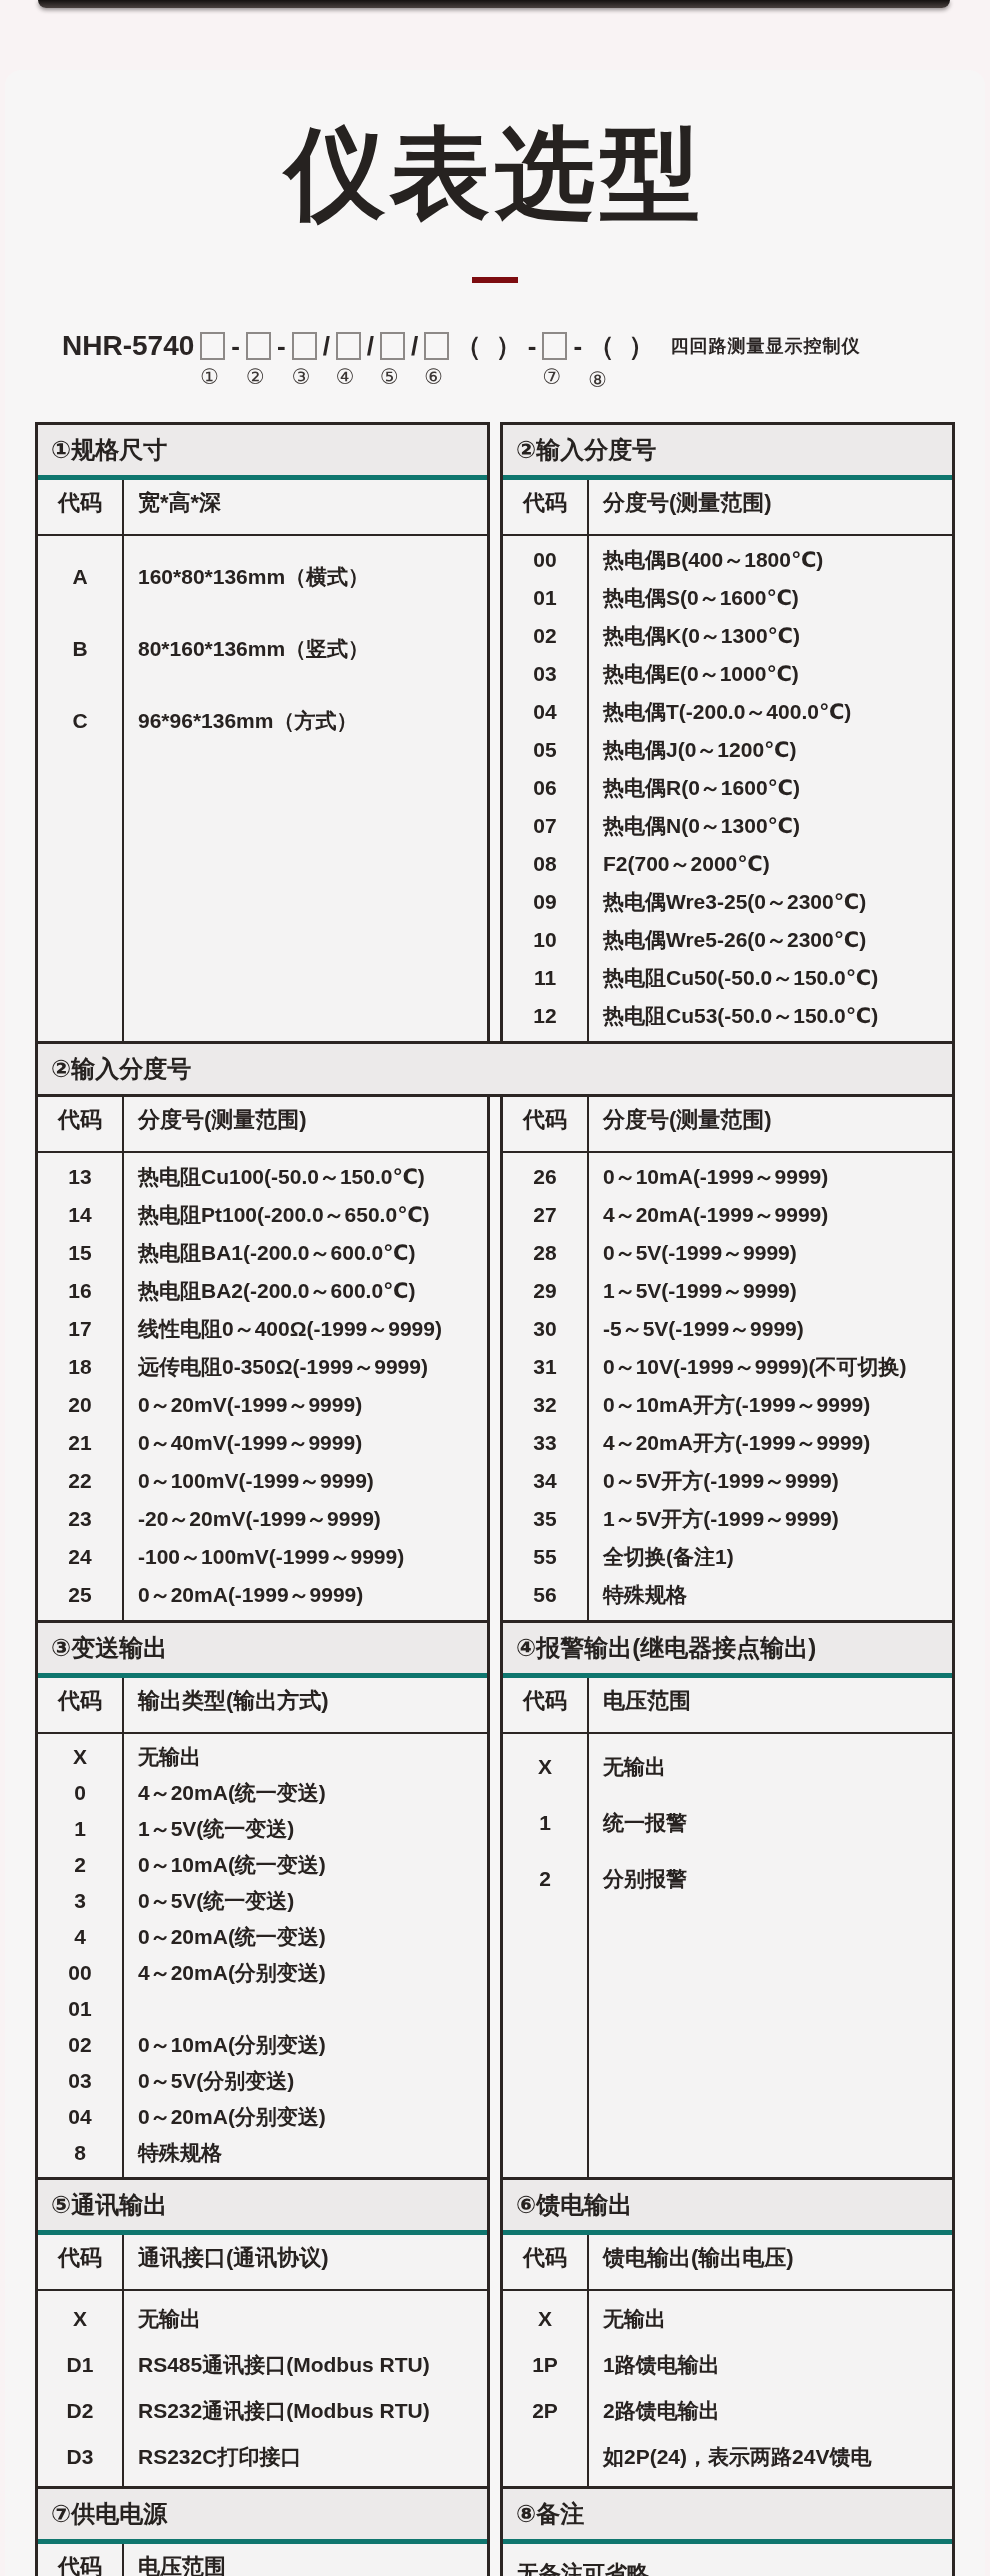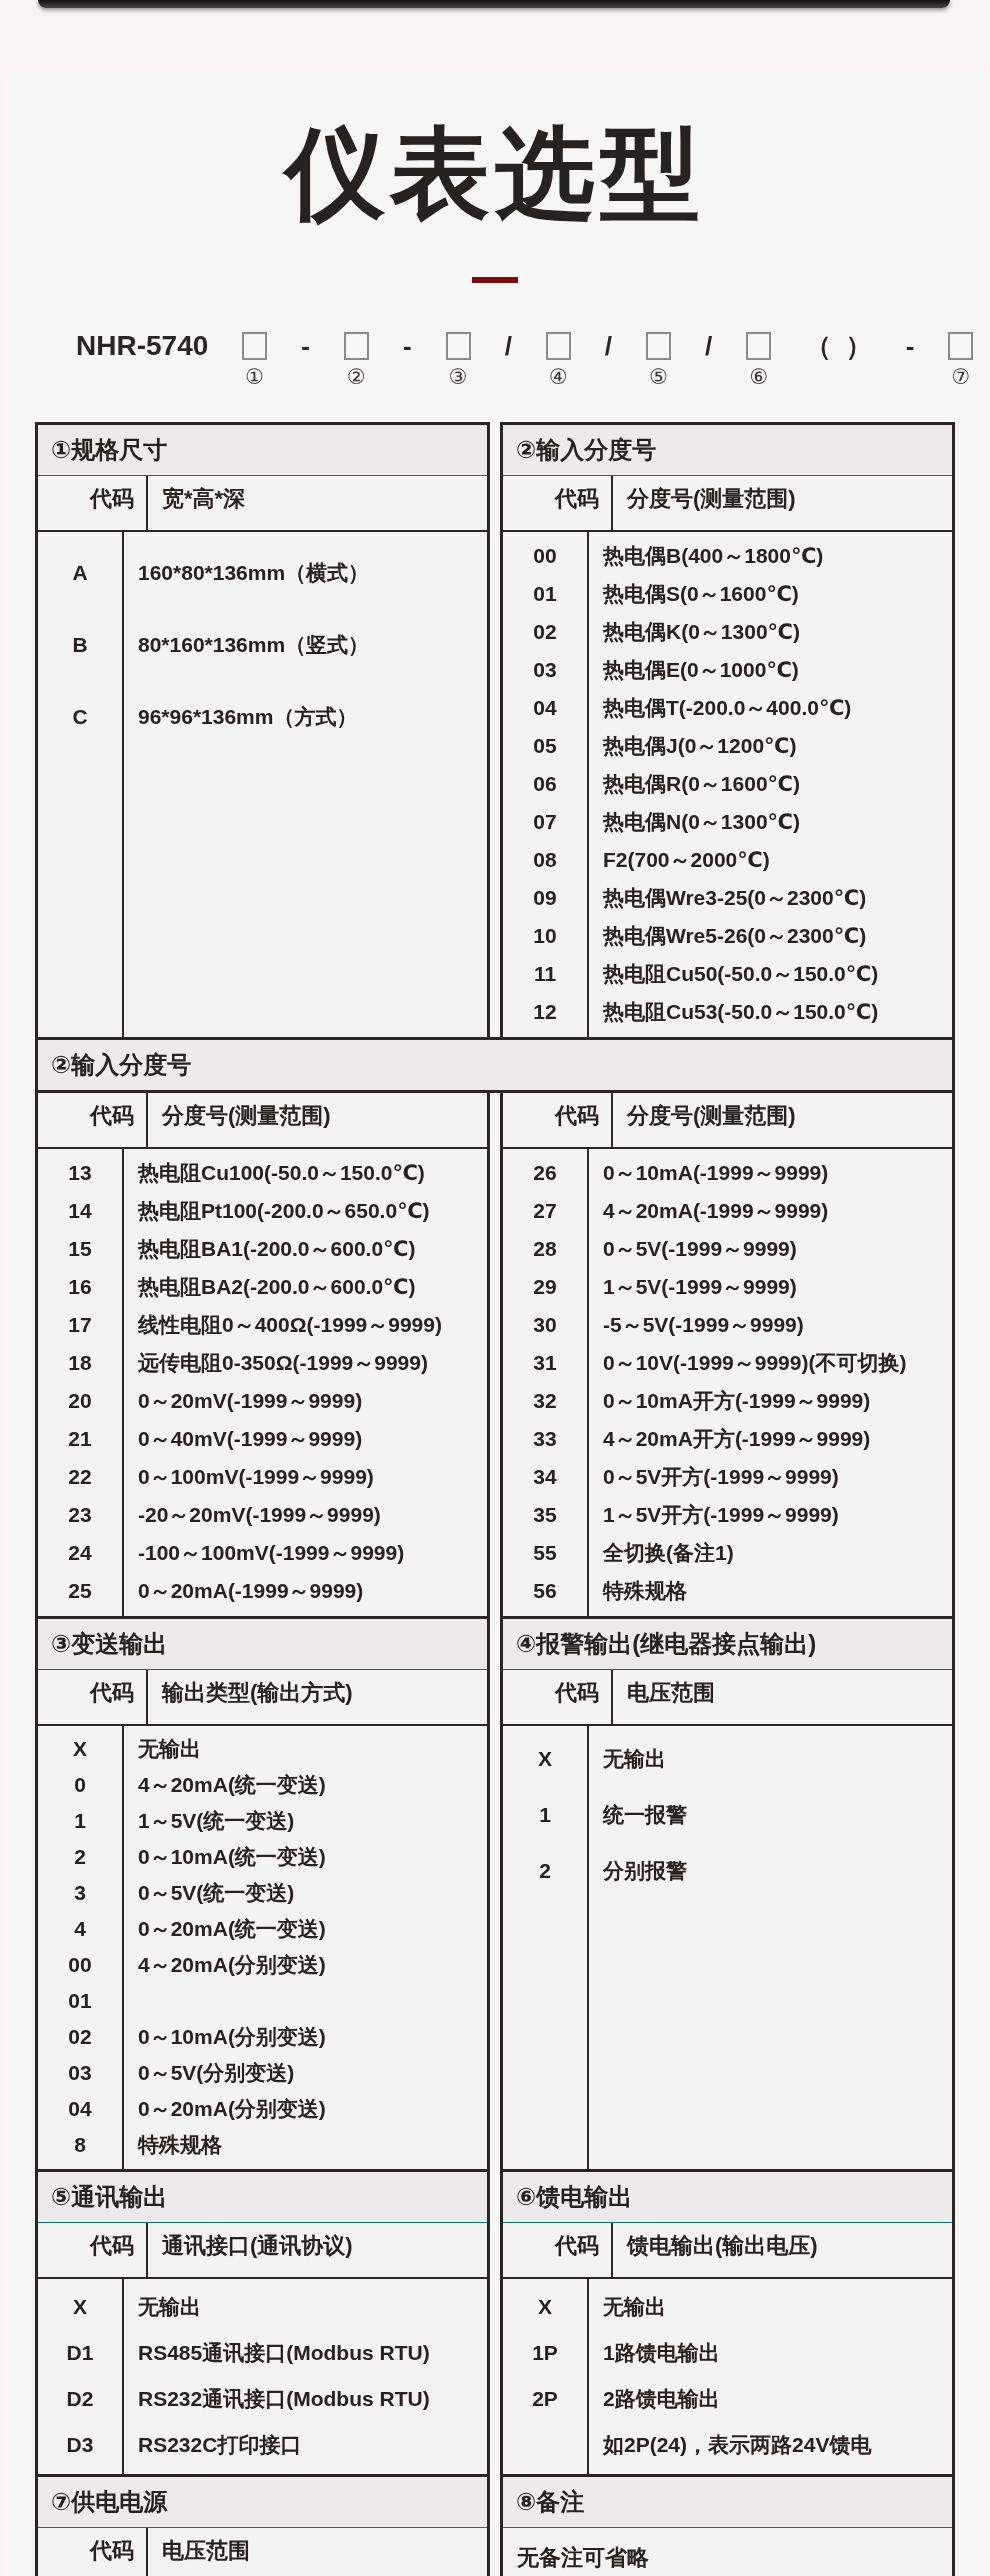--- a/index.html
+++ b/index.html
@@ -23,45 +23,45 @@
     padding:38px 0 46px;
   }
   .page-title{
     margin:8px;text-align:center;
     font-size:100px;line-height:1.15;font-weight:900;
     letter-spacing:5px;color:#262220;
   }
   .dash{width:46px;height:6px;background:#7d0c10;margin:46px auto 0;}
   
   .model{margin:46px 0 0 54px;display:flex;align-items:flex-start;}
-  .mseg{display:flex;flex-direction:column;align-items:center;margin:0 17px;}
+  .mseg{display:flex;flex-direction:column;align-items:flex-start;margin:0 3px;}
   .msym{
     height:34px;display:flex;align-items:center;justify-content:center;
     font-size:26px;font-weight:bold;white-space:pre;color:#2a2524;
   }
   .msym.mbox{width:25px;height:28px;margin-top:3px;border:2px solid #8d8987;box-sizing:border-box;background:transparent;}
   .msym.mprefix{font-size:28px;letter-spacing:0;}
   .msym.msuffix{font-size:18px;margin-left:10px;letter-spacing:1px;}
   .mmark{height:26px;margin-top:5px;font-size:21px;font-weight:400;color:#3b3634;}
   
   .ptable{width:920px;margin:28px auto 0;}
   .ptable > :not(:first-child){margin-top:-3px;}
   .prow{display:flex;gap:10px;align-items:stretch;}
   .panel{
     flex:1;display:flex;flex-direction:column;
     border:3px solid #2b2523;background:#f4f3f3;min-width:0;
   }
   .ptitle,.fw-header{
     background:#eceaea;font-size:24px;font-weight:bold;
     padding:9px 13px;color:#262220;white-space:nowrap;
   }
-  .ptitle{border-bottom:1px solid #0f766e;}
+  .ptitle{border-bottom:5px solid #0f766e;}
   .fw-header{border:3px solid #2b2523;}
   .phead{display:flex;border-bottom:2px solid #2b2523;font-weight:bold;font-size:22px;}
-  .phead .code{width:84px;flex-shrink:0;text-align:right;border-right:2px solid #2b2523;padding:8px 12px;}
+  .phead .code{width:84px;flex-shrink:0;text-align:center;border-right:2px solid #2b2523;padding:8px 0;}
   .phead .desc{flex:1;padding:8px 0 16px 14px;white-space:nowrap;}
   .pbody{flex:1;position:relative;padding:5px 0 6px;}
   .pbody::before{content:"";position:absolute;left:84px;top:0;bottom:0;width:2px;background:#2b2523;}
   .pbody.nodiv::before{display:none;}
   .trow{display:flex;align-items:center;height:38px;font-weight:bold;font-size:21px;}
   .trow .code{width:84px;flex-shrink:0;text-align:center;}
   .trow .desc{flex:1;padding-left:16px;white-space:nowrap;}
   .rh72 .trow{height:72px;}
   .rh36 .trow{height:36px;}
   .rh56 .trow{height:56px;}

